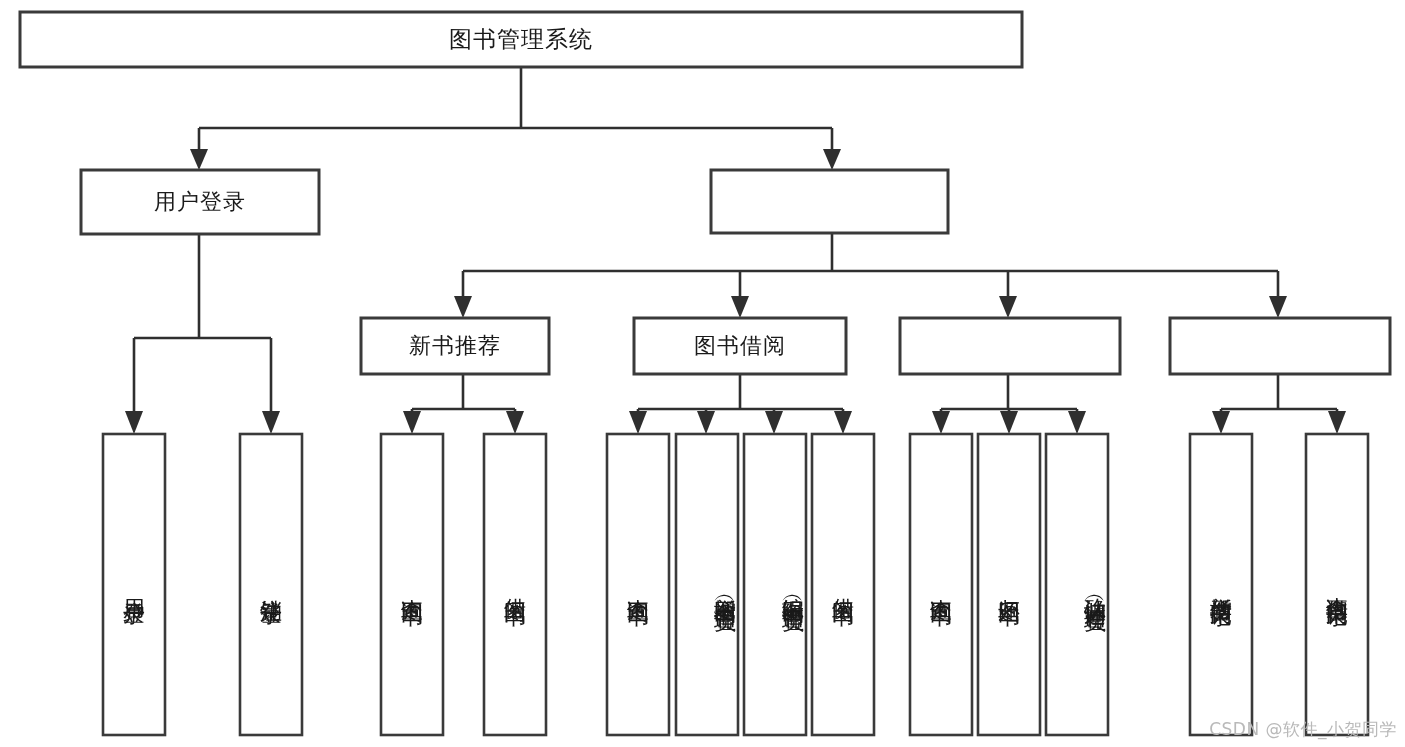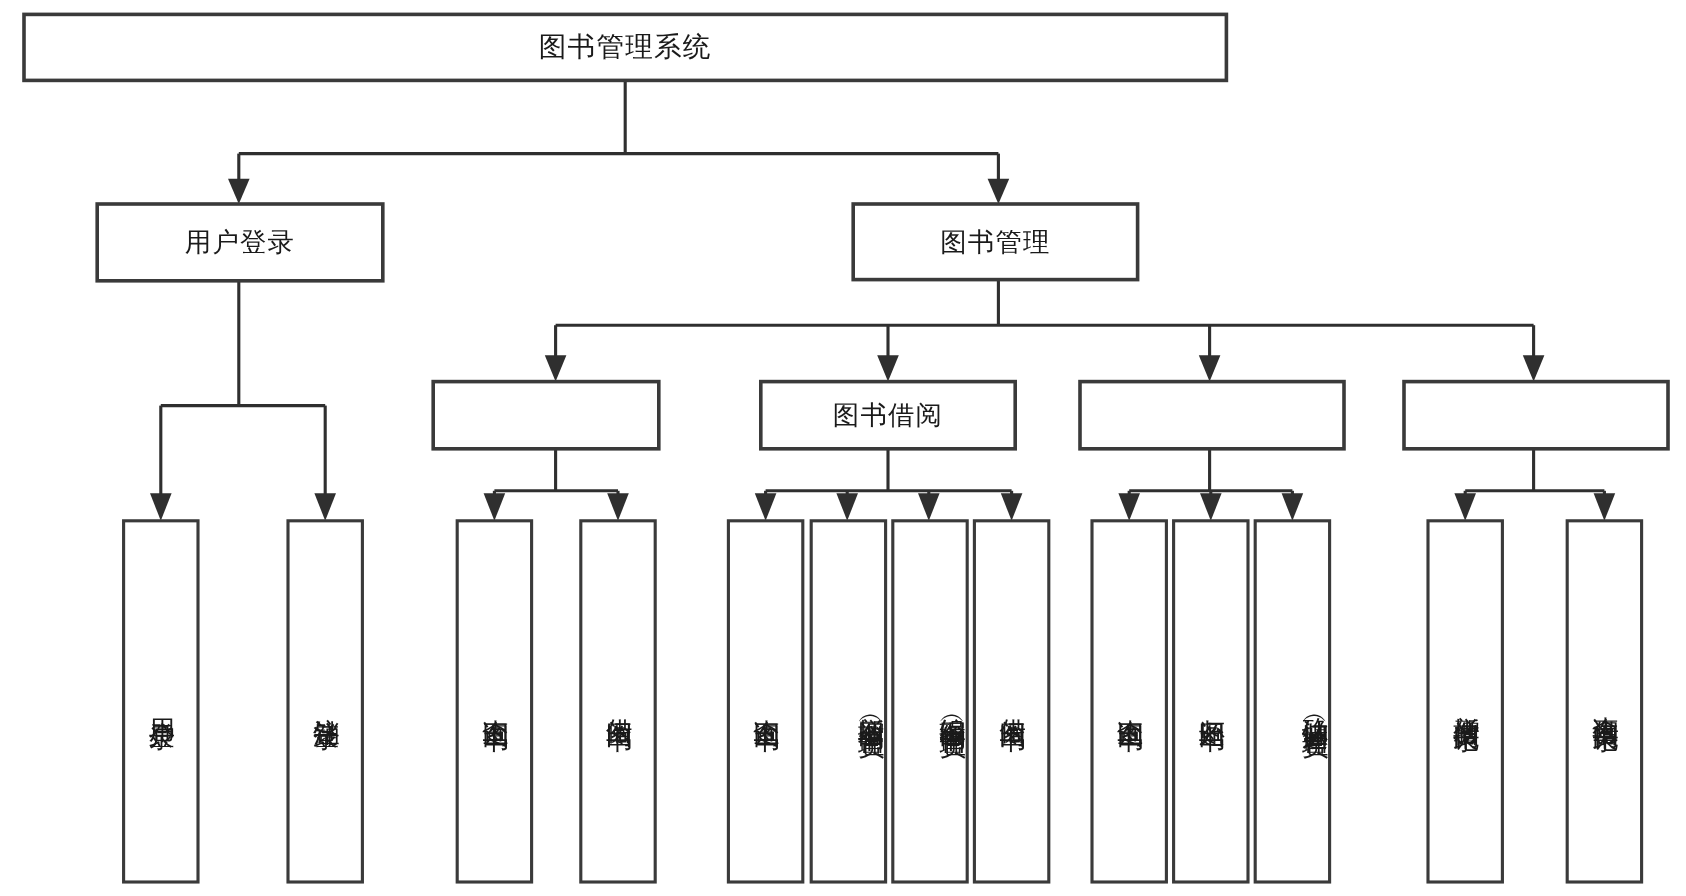--- a/index.html
+++ b/index.html
@@ -184,35 +184,36 @@
       <rect class="node-box-thin" x="1046" y="434" width="62" height="301"></rect>
 
       <rect class="node-box-thin" x="1190" y="434" width="62" height="301"></rect>
       <rect class="node-box-thin" x="1306" y="434" width="62" height="301"></rect>
     </g>
   </svg>
 
   <div class="htext-wrap title-text" style="left:20px; top:12px; width:1002px; height:55px;">图书管理系统</div>
 
   <div class="htext-wrap" style="left:81px; top:170px; width:238px; height:64px;">用户登录</div>
-  <div class="htext-wrap" style="left:711px; top:170px; width:237px; height:63px;">图书管理</div>
-
+
+  <div class="htext-wrap" style="left:361px; top:318px; width:188px; height:56px;">新书推荐</div>
   <div class="htext-wrap" style="left:634px; top:318px; width:212px; height:56px;">图书借阅</div>
 
   <div class="vtext-wrap" style="left:103px; top:434px; width:62px; height:301px;">用户登录</div>
   <div class="vtext-wrap" style="left:240px; top:434px; width:62px; height:301px;">注销登录</div>
 
   <div class="vtext-wrap" style="left:381px; top:434px; width:62px; height:301px;">查询图书</div>
   <div class="vtext-wrap" style="left:484px; top:434px; width:62px; height:301px;">借阅图书</div>
 
   <div class="vtext-wrap" style="left:607px; top:434px; width:62px; height:301px;">查询图书</div>
   <div class="vtext-wrap" style="left:676px; top:434px; width:62px; height:301px; justify-content:flex-start; padding-top:8px;">新增图书（管理员）</div>
   <div class="vtext-wrap" style="left:744px; top:434px; width:62px; height:301px; justify-content:flex-start; padding-top:8px;">编辑图书（管理员）</div>
   <div class="vtext-wrap" style="left:812px; top:434px; width:62px; height:301px;">借阅图书</div>
 
   <div class="vtext-wrap" style="left:910px; top:434px; width:62px; height:301px;">查询图书</div>
   <div class="vtext-wrap" style="left:978px; top:434px; width:62px; height:301px;">归还图书</div>
   <div class="vtext-wrap" style="left:1046px; top:434px; width:62px; height:301px; justify-content:flex-start; padding-top:8px;">确认归还（管理员）</div>
 
   <div class="vtext-wrap" style="left:1190px; top:434px; width:62px; height:301px;">新增借阅记录</div>
   <div class="vtext-wrap" style="left:1306px; top:434px; width:62px; height:301px;">查询借阅记录</div>
 
+  <div class="watermark">CSDN @软件_小贺同学</div>
 </div>
 
 </body></html>

